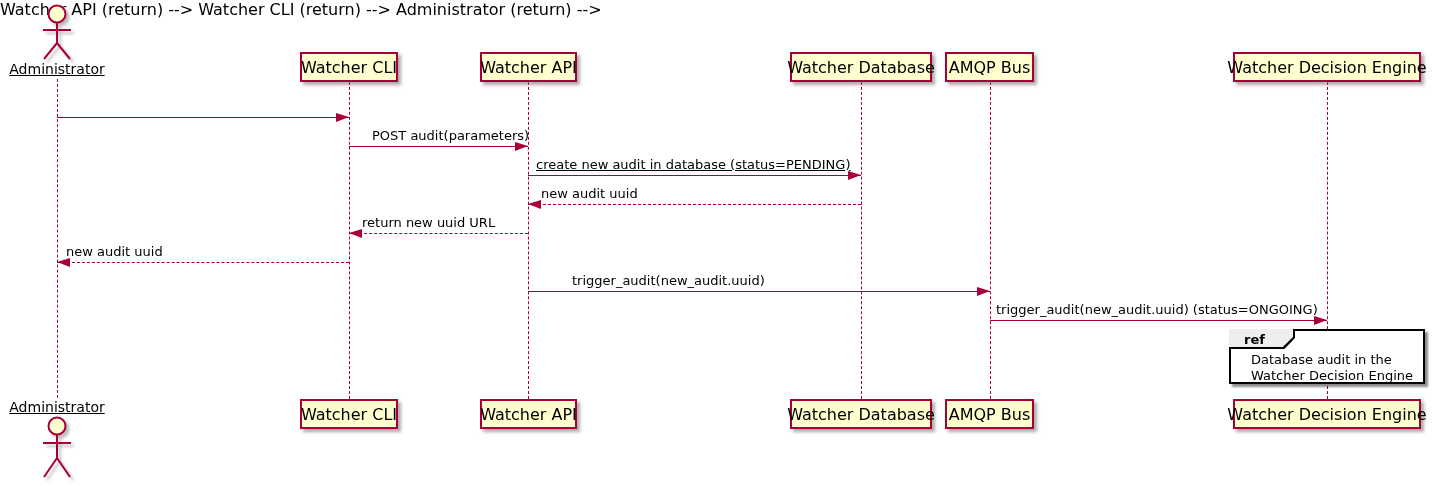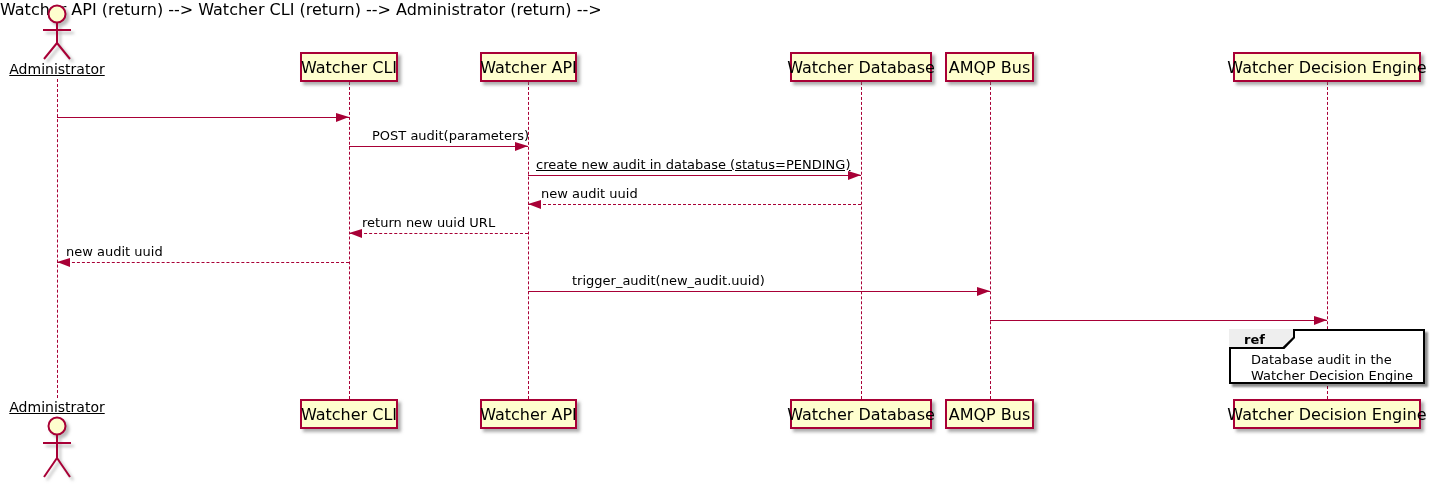--- a/index.html
+++ b/index.html
@@ -147,20 +147,21 @@
   <div class="mlabel" style="left:66px; top:244px;">new audit uuid</div>
   <div class="mline dashed" style="left:57px; top:262px; width:292px;"></div>
   <div class="ah ah-l" style="left:57px; top:258px;"></div>
 
   
   <div class="mlabel" style="left:536px; top:273px;margin-left:36px;">trigger_audit(new_audit.uuid)</div>
   <div class="mline" style="left:528px; top:291px; width:462px;"></div>
   <div class="ah ah-r" style="left:977px; top:287px;"></div>
 
   
+  <div class="mlabel" style="left:996px; top:302px;">trigger_audit(new_audit.uuid) (status=ONGOING)</div>
   <div class="mline" style="left:990px; top:320px; width:337px;"></div>
   <div class="ah ah-r" style="left:1314px; top:316px;"></div>
 
   
   <div class="ref-box">
     <div class="ref-tag-outer">
       <div class="ref-tag-inner"></div>
     </div>
     <span class="ref-keyword">ref</span>
     <span class="ref-line" style="top:21px;">Database audit in the</span>

